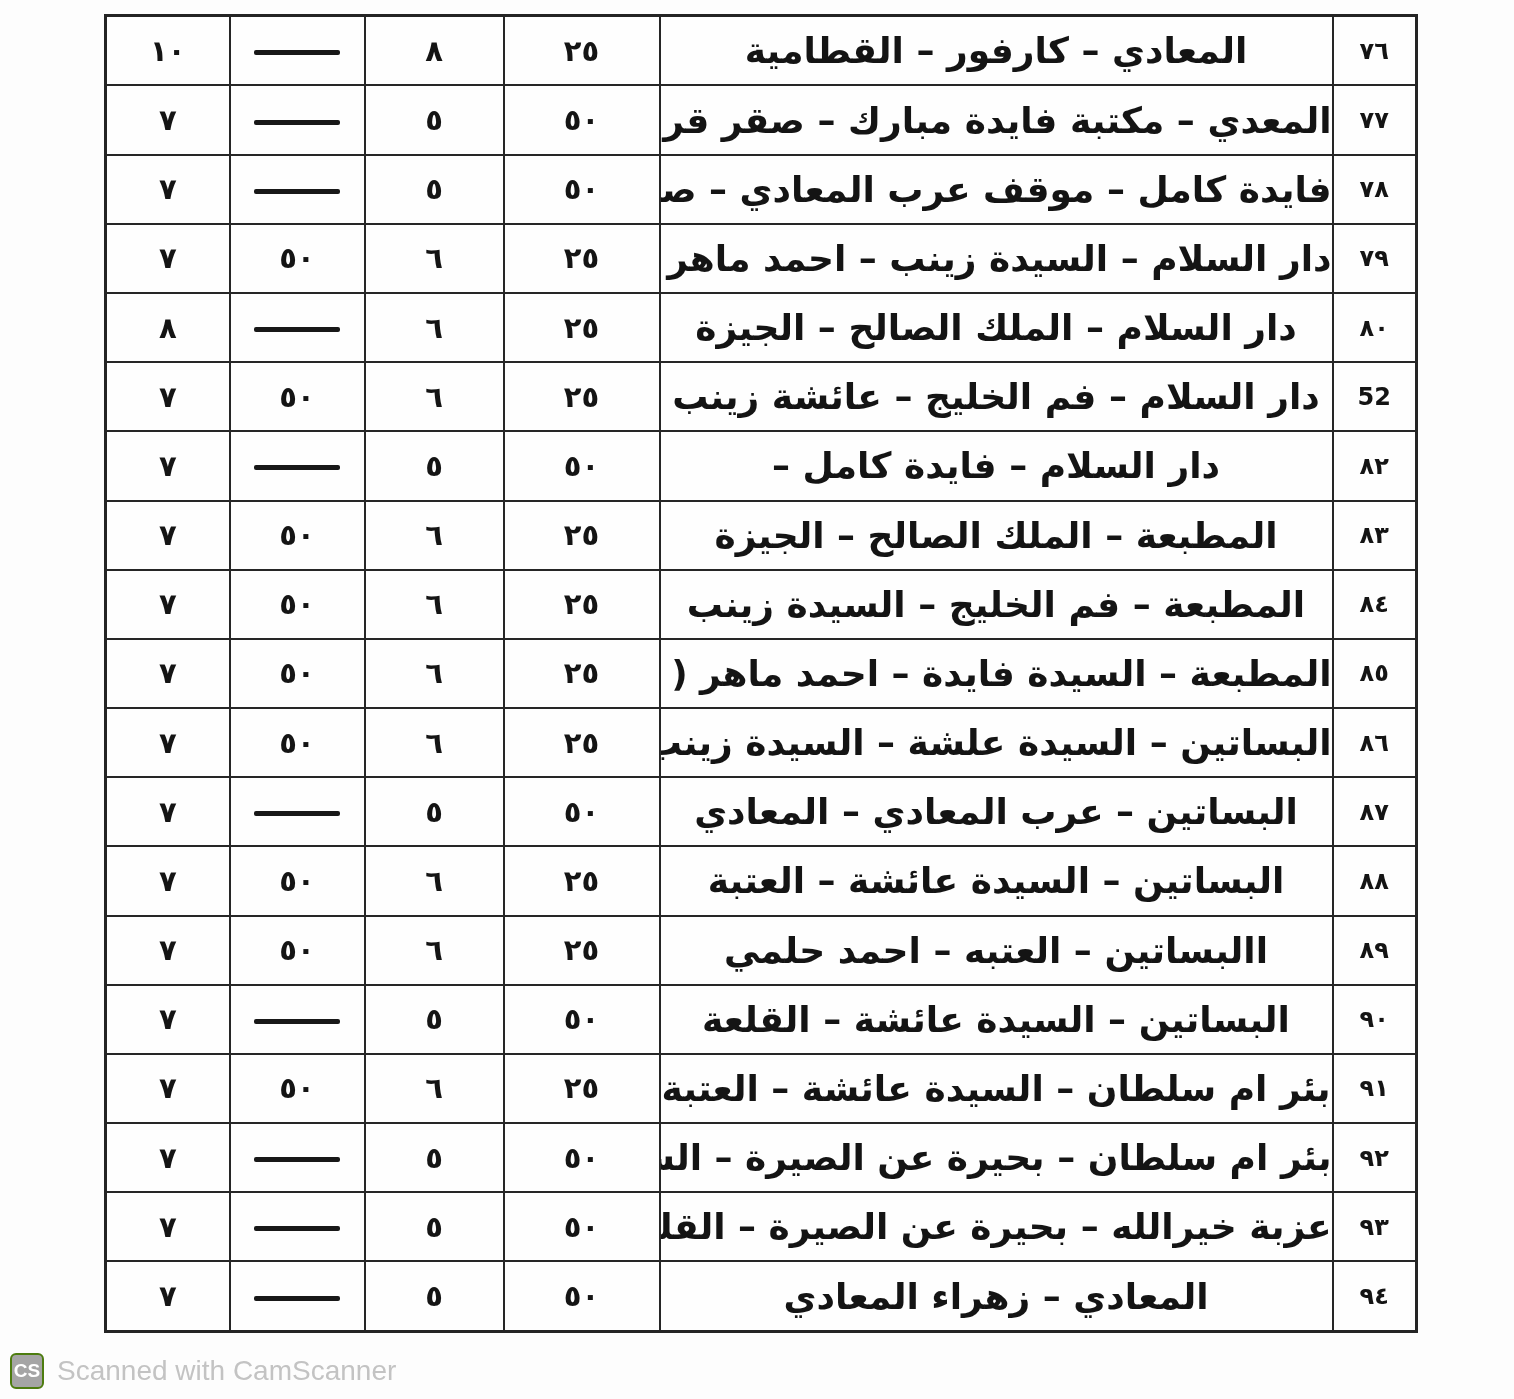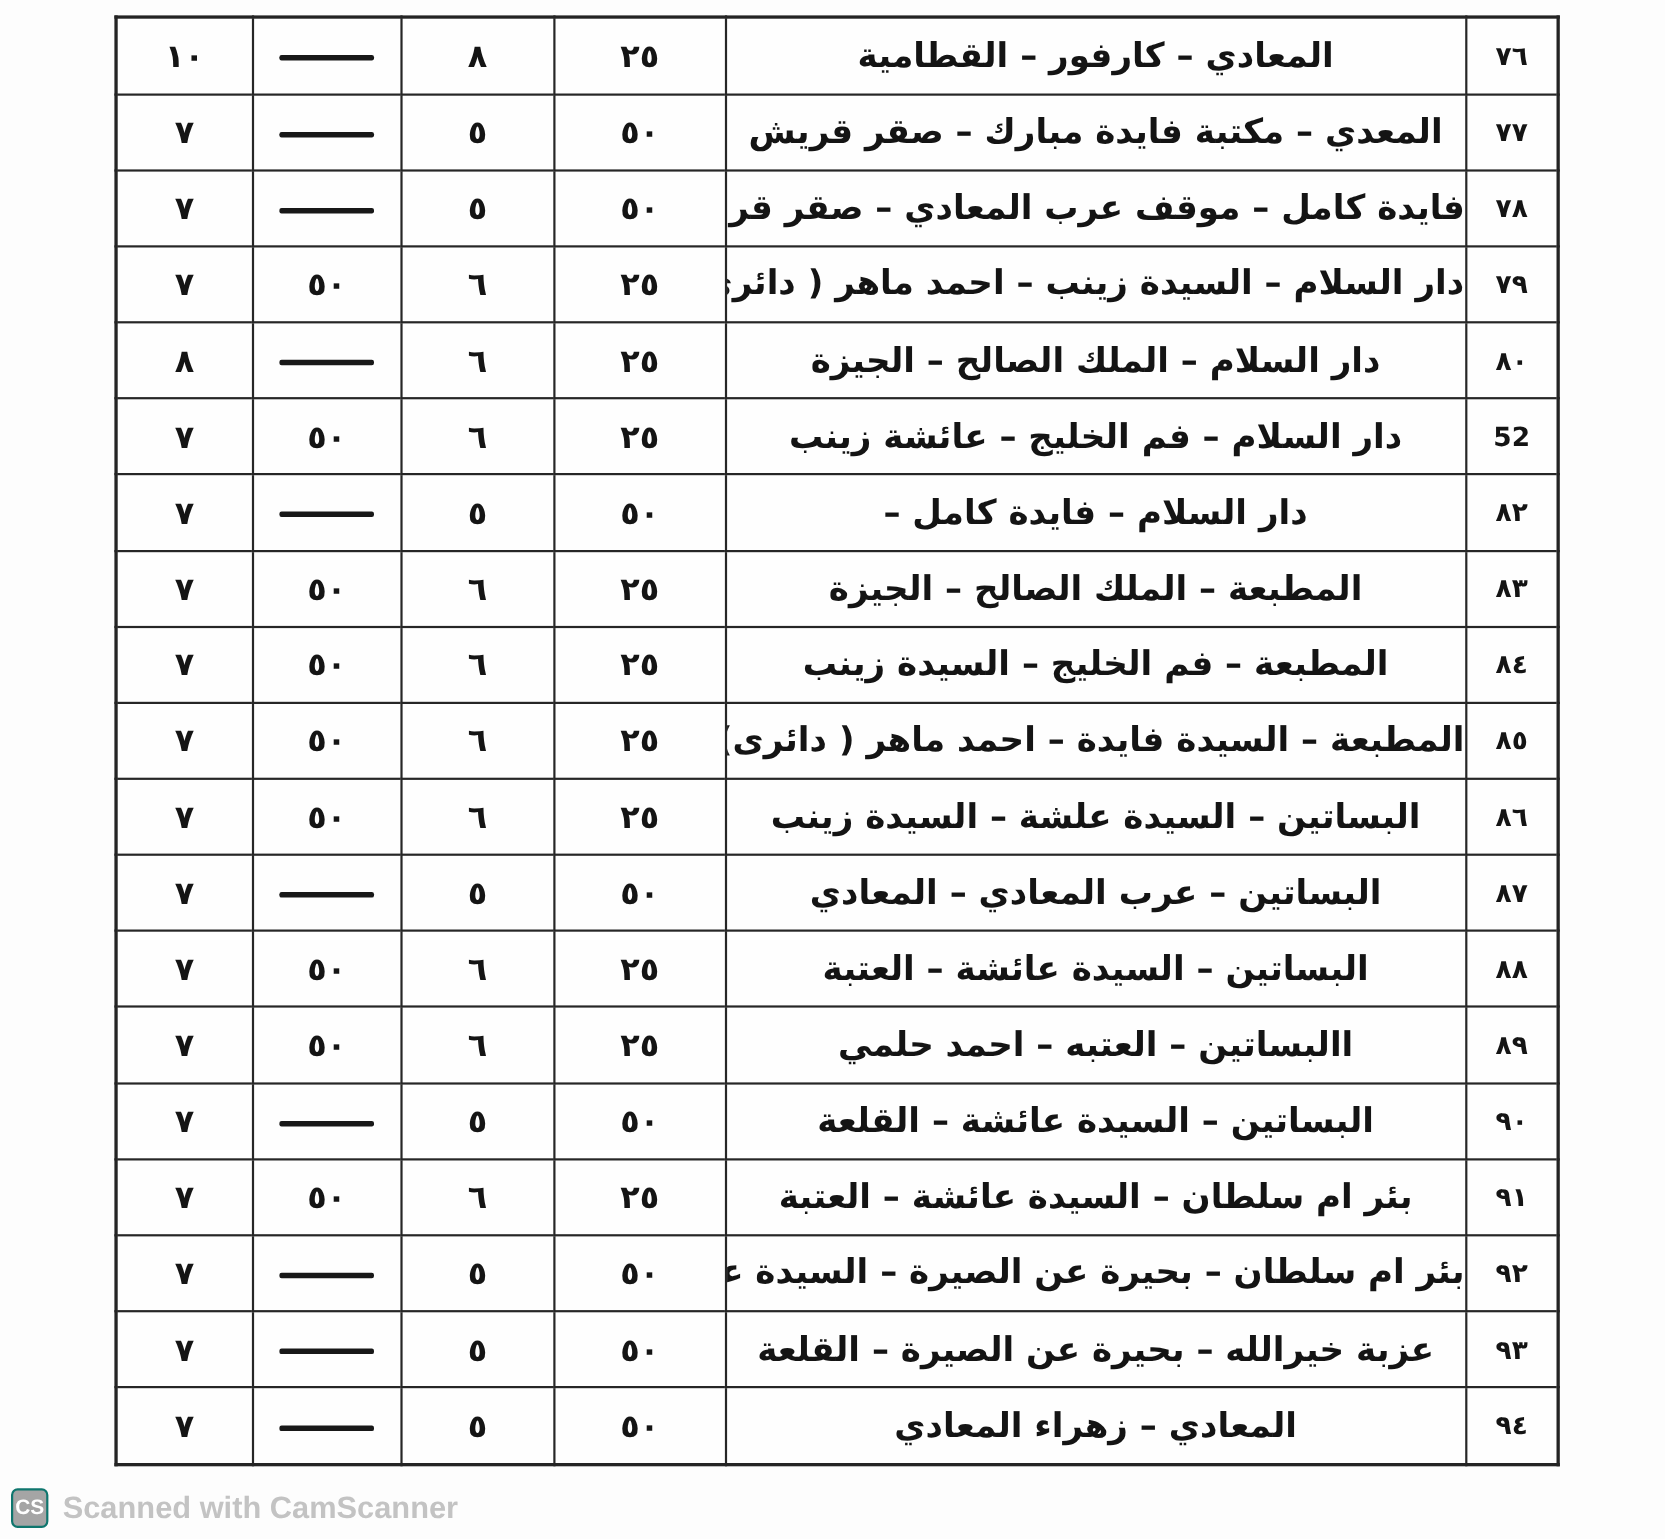--- a/index.html
+++ b/index.html
@@ -35,21 +35,21 @@
     color: #141414;
     font-weight: bold;
     padding: 0;
     overflow: hidden;
     white-space: nowrap;
   }
   td.num   { font-size: 24px; }
   td.route {
     text-align: right;
     padding: 0 12px 6px 4px;
-    font-size: 31px;
+    font-size: 36px;
   }
   td.val   { font-size: 29px; }
   .dash {
     display: inline-block;
     width: 86px;
     height: 5px;
     background: #181818;
     border-radius: 2px;
     vertical-align: middle;
   }
@@ -59,36 +59,35 @@
     top: 1352px;
     height: 38px;
     display: flex;
     align-items: center;
     gap: 13px;
   }
   .cs-badge {
     width: 34px;
     height: 36px;
     background: #a5a5a5;
-    border: 2px solid #0f766e;
+    border: 2px solid #4d7c0f;
     border-radius: 6px;
     box-sizing: border-box;
     color: #ffffff;
     font-size: 19px;
     font-weight: bold;
     display: flex;
     align-items: center;
     justify-content: center;
     font-family: "Liberation Sans", sans-serif;
   }
   .cs-text {
     color: #c3c3c3;
     font-size: 28px;
     font-family: "Liberation Sans", sans-serif;
-    font-weight: bold;
   }
 </style>
 </head>
 <body>
 
 <div class="page">
 
   <table class="routes" dir="rtl">
     <colgroup>
       <col style="width:84px">

